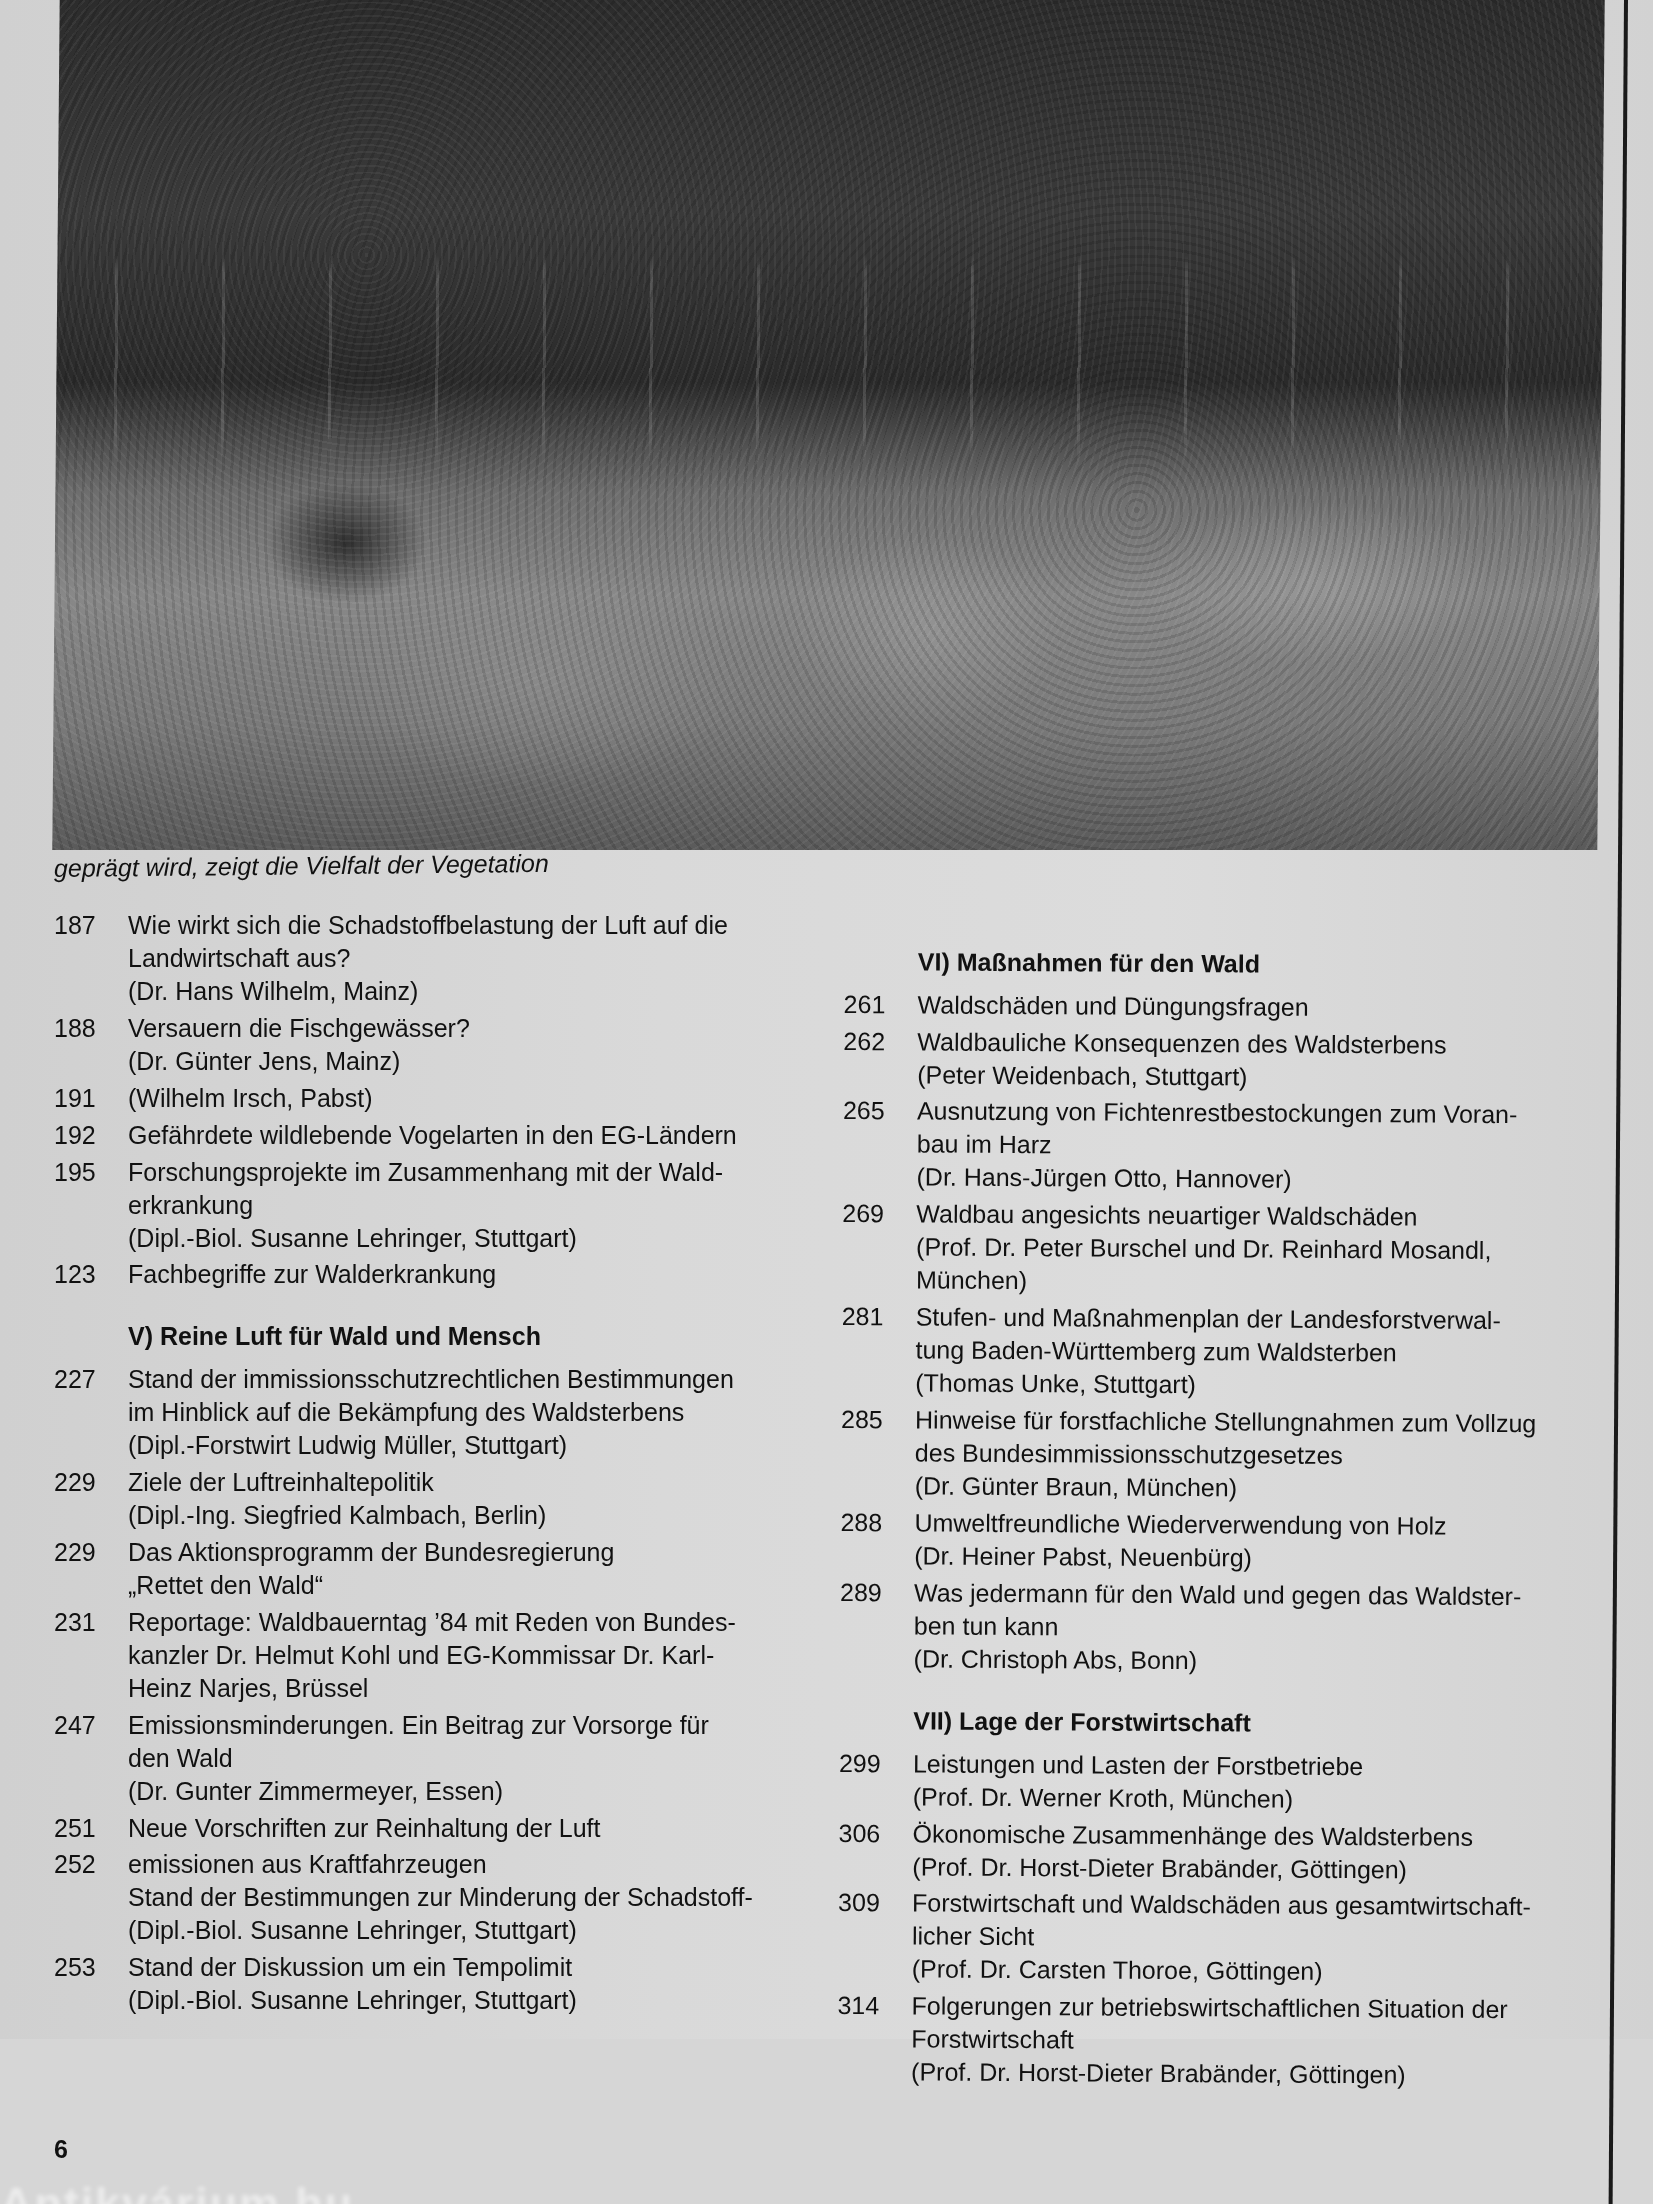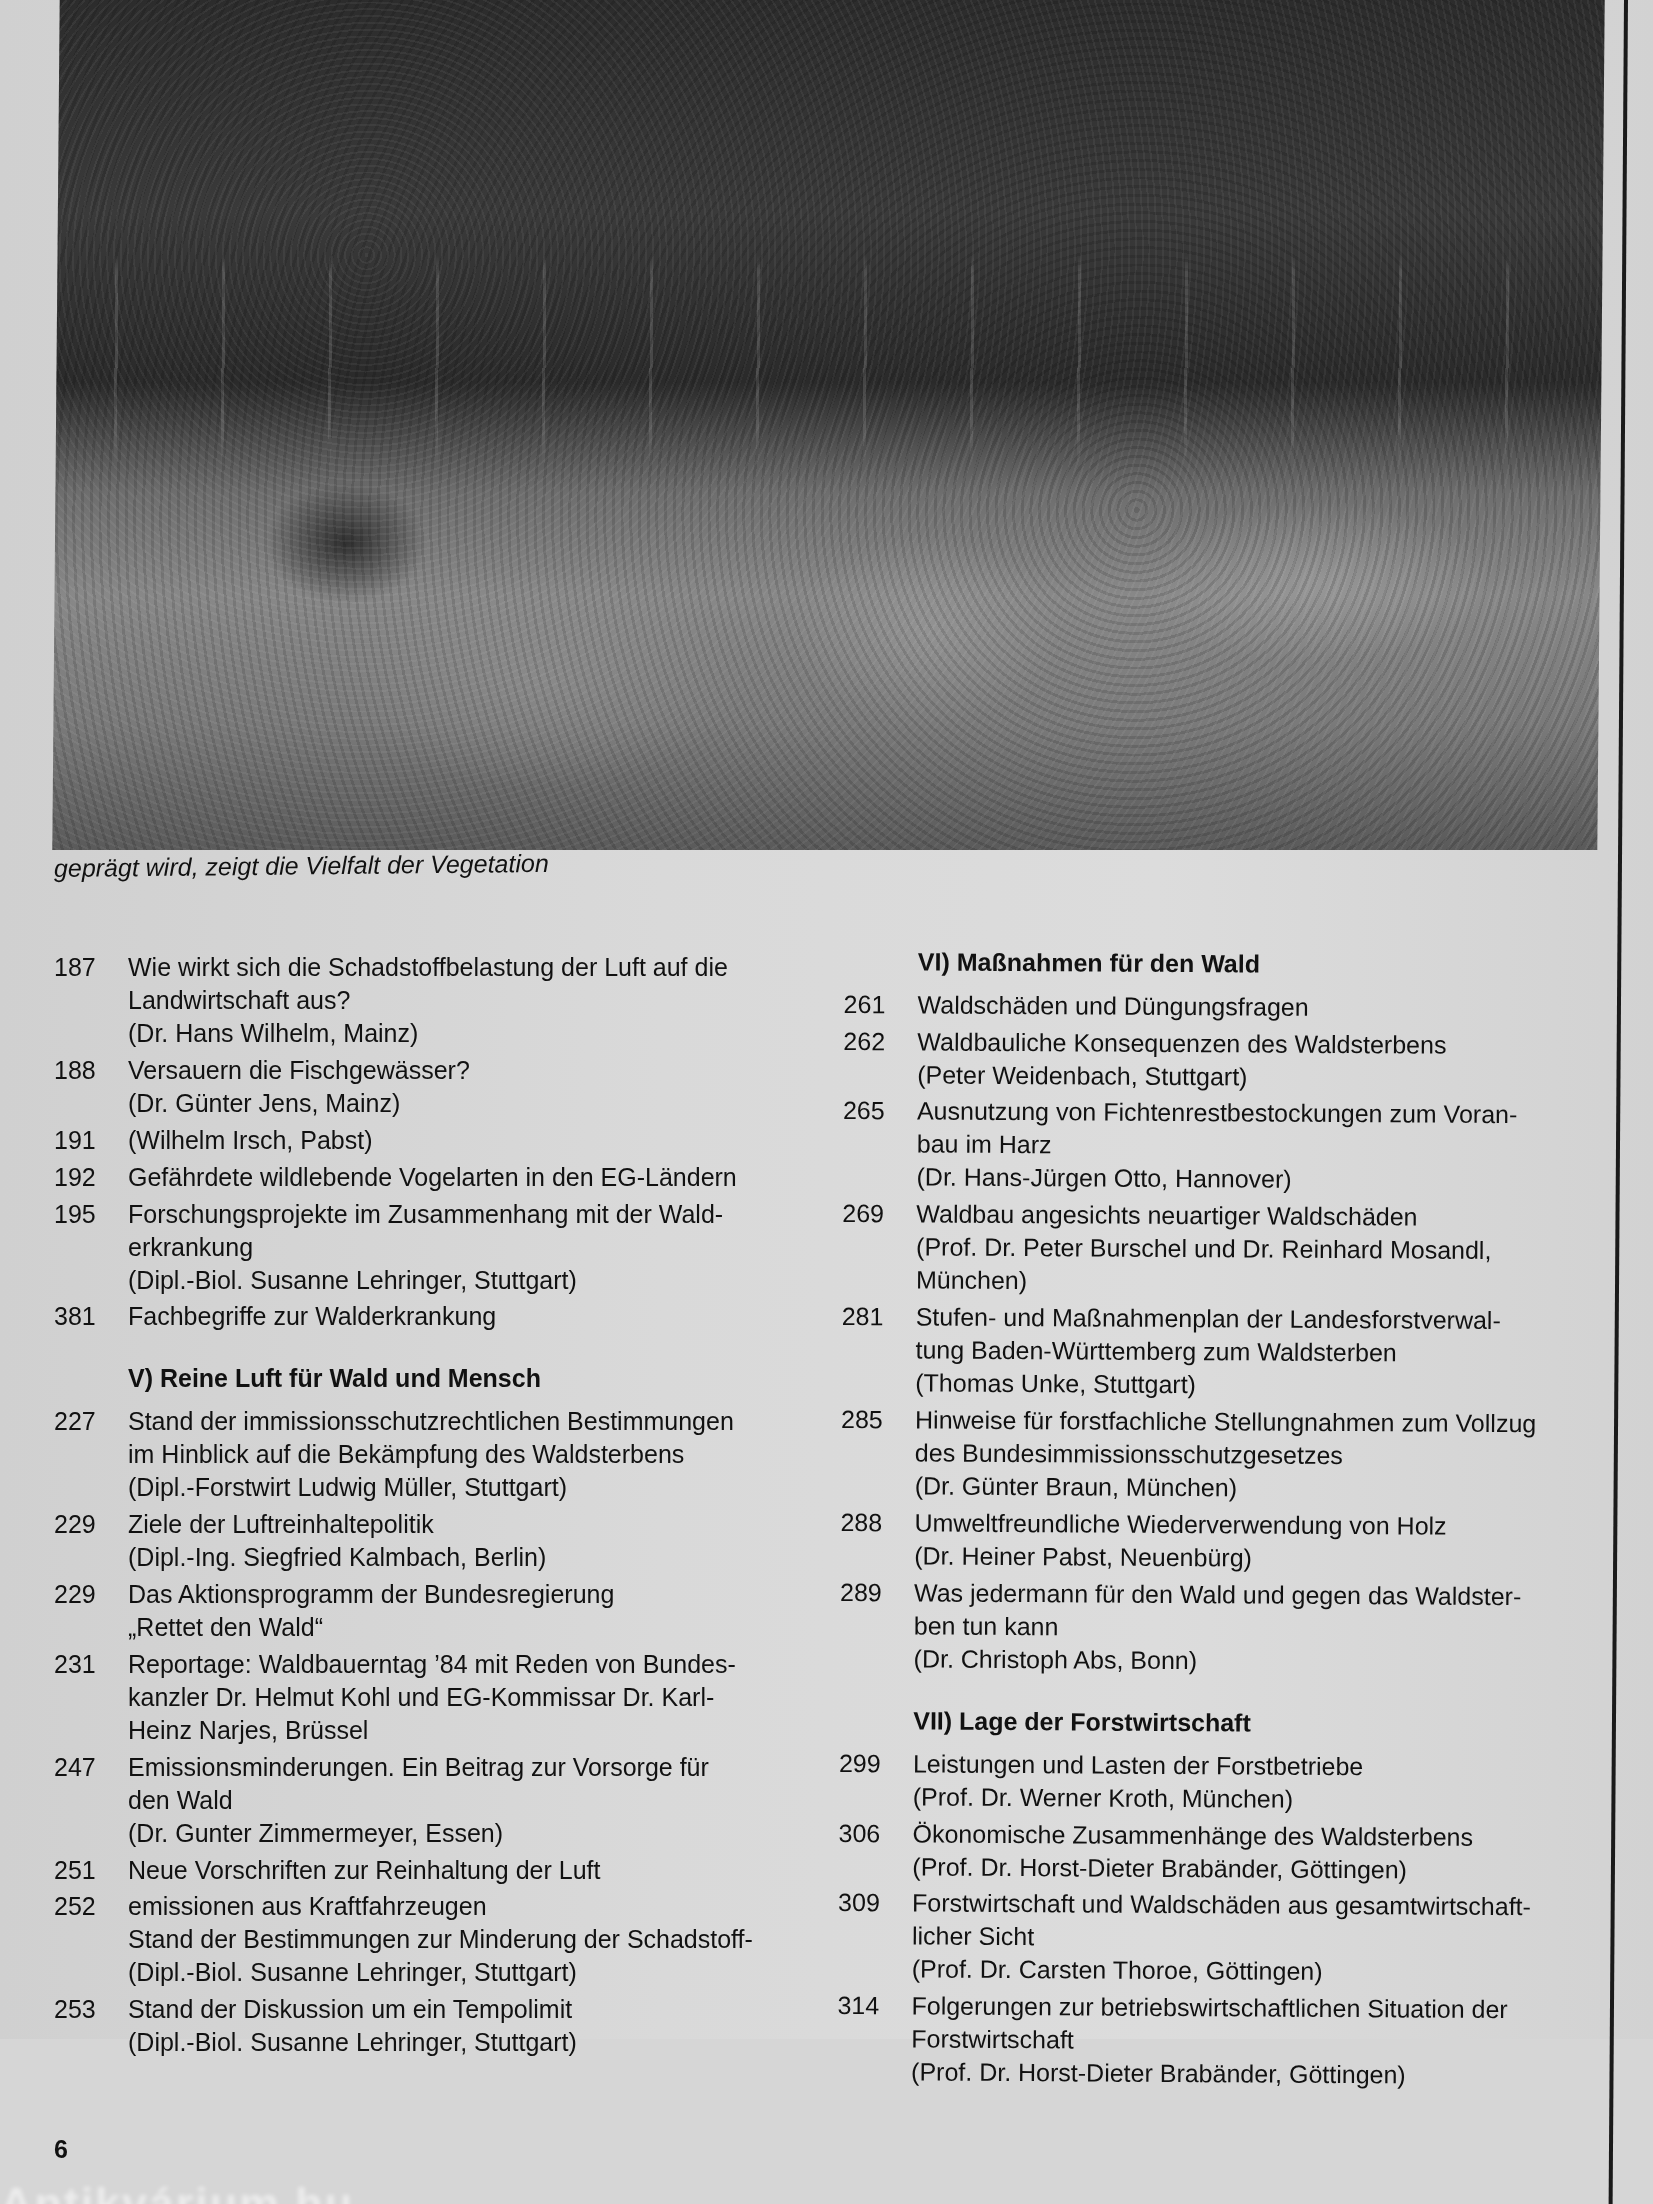--- a/index.html
+++ b/index.html
@@ -37,21 +37,21 @@
   }
   .gutter-line {
     position:absolute; left:1624px; top:0; width:3.9px; height:2205px; background:#1a1a1a;
     transform:rotate(0.4deg); transform-origin:top;
   }
   .caption {
     position:absolute; left:54px; top:854px; font-style:italic; font-size:25px;
     transform:rotate(-0.6deg); transform-origin:left;
   }
   .col { position:absolute; font-size:25px; line-height:33px; }
-  .col.left { left:54px; top:951px; width:757px; }
+  .col.left { left:54px; top:909px; width:757px; }
   .col.right { left:844px; top:945px; width:776px; transform:rotate(0.35deg); transform-origin:top left; }
   .entry { display:flex; margin-bottom:3.9px; }
   .entry .pg { width:74px; flex:0 0 74px; }
   .entry .body { flex:1; text-align:justify; }
   .entry .line { display:block; }
   .section {
     font-weight:bold; margin:29px 0 9.7px 74px; font-size:25px;
   }
   .section.first { margin-top:0; }
   .pagenum { position:absolute; left:54px; top:2135px; font-weight:bold; font-size:25px; }
@@ -103,21 +103,21 @@
         </div>
         <div class="entry">
           <span class="pg">195</span>
           <span class="body">
             <span class="line">Forschungsprojekte im Zusammenhang mit der Wald-</span>
             <span class="line">erkrankung</span>
             <span class="line">(Dipl.-Biol. Susanne Lehringer, Stuttgart)</span>
           </span>
         </div>
         <div class="entry">
-          <span class="pg">381</span>
+          <span class="pg">123</span>
           <span class="body">
             <span class="line">Fachbegriffe zur Walderkrankung</span>
           </span>
         </div>
       </div>
     <div class="section">V) Reine Luft für Wald und Mensch</div>
     <div id="left-v">
         <div class="entry">
           <span class="pg">227</span>
           <span class="body">

